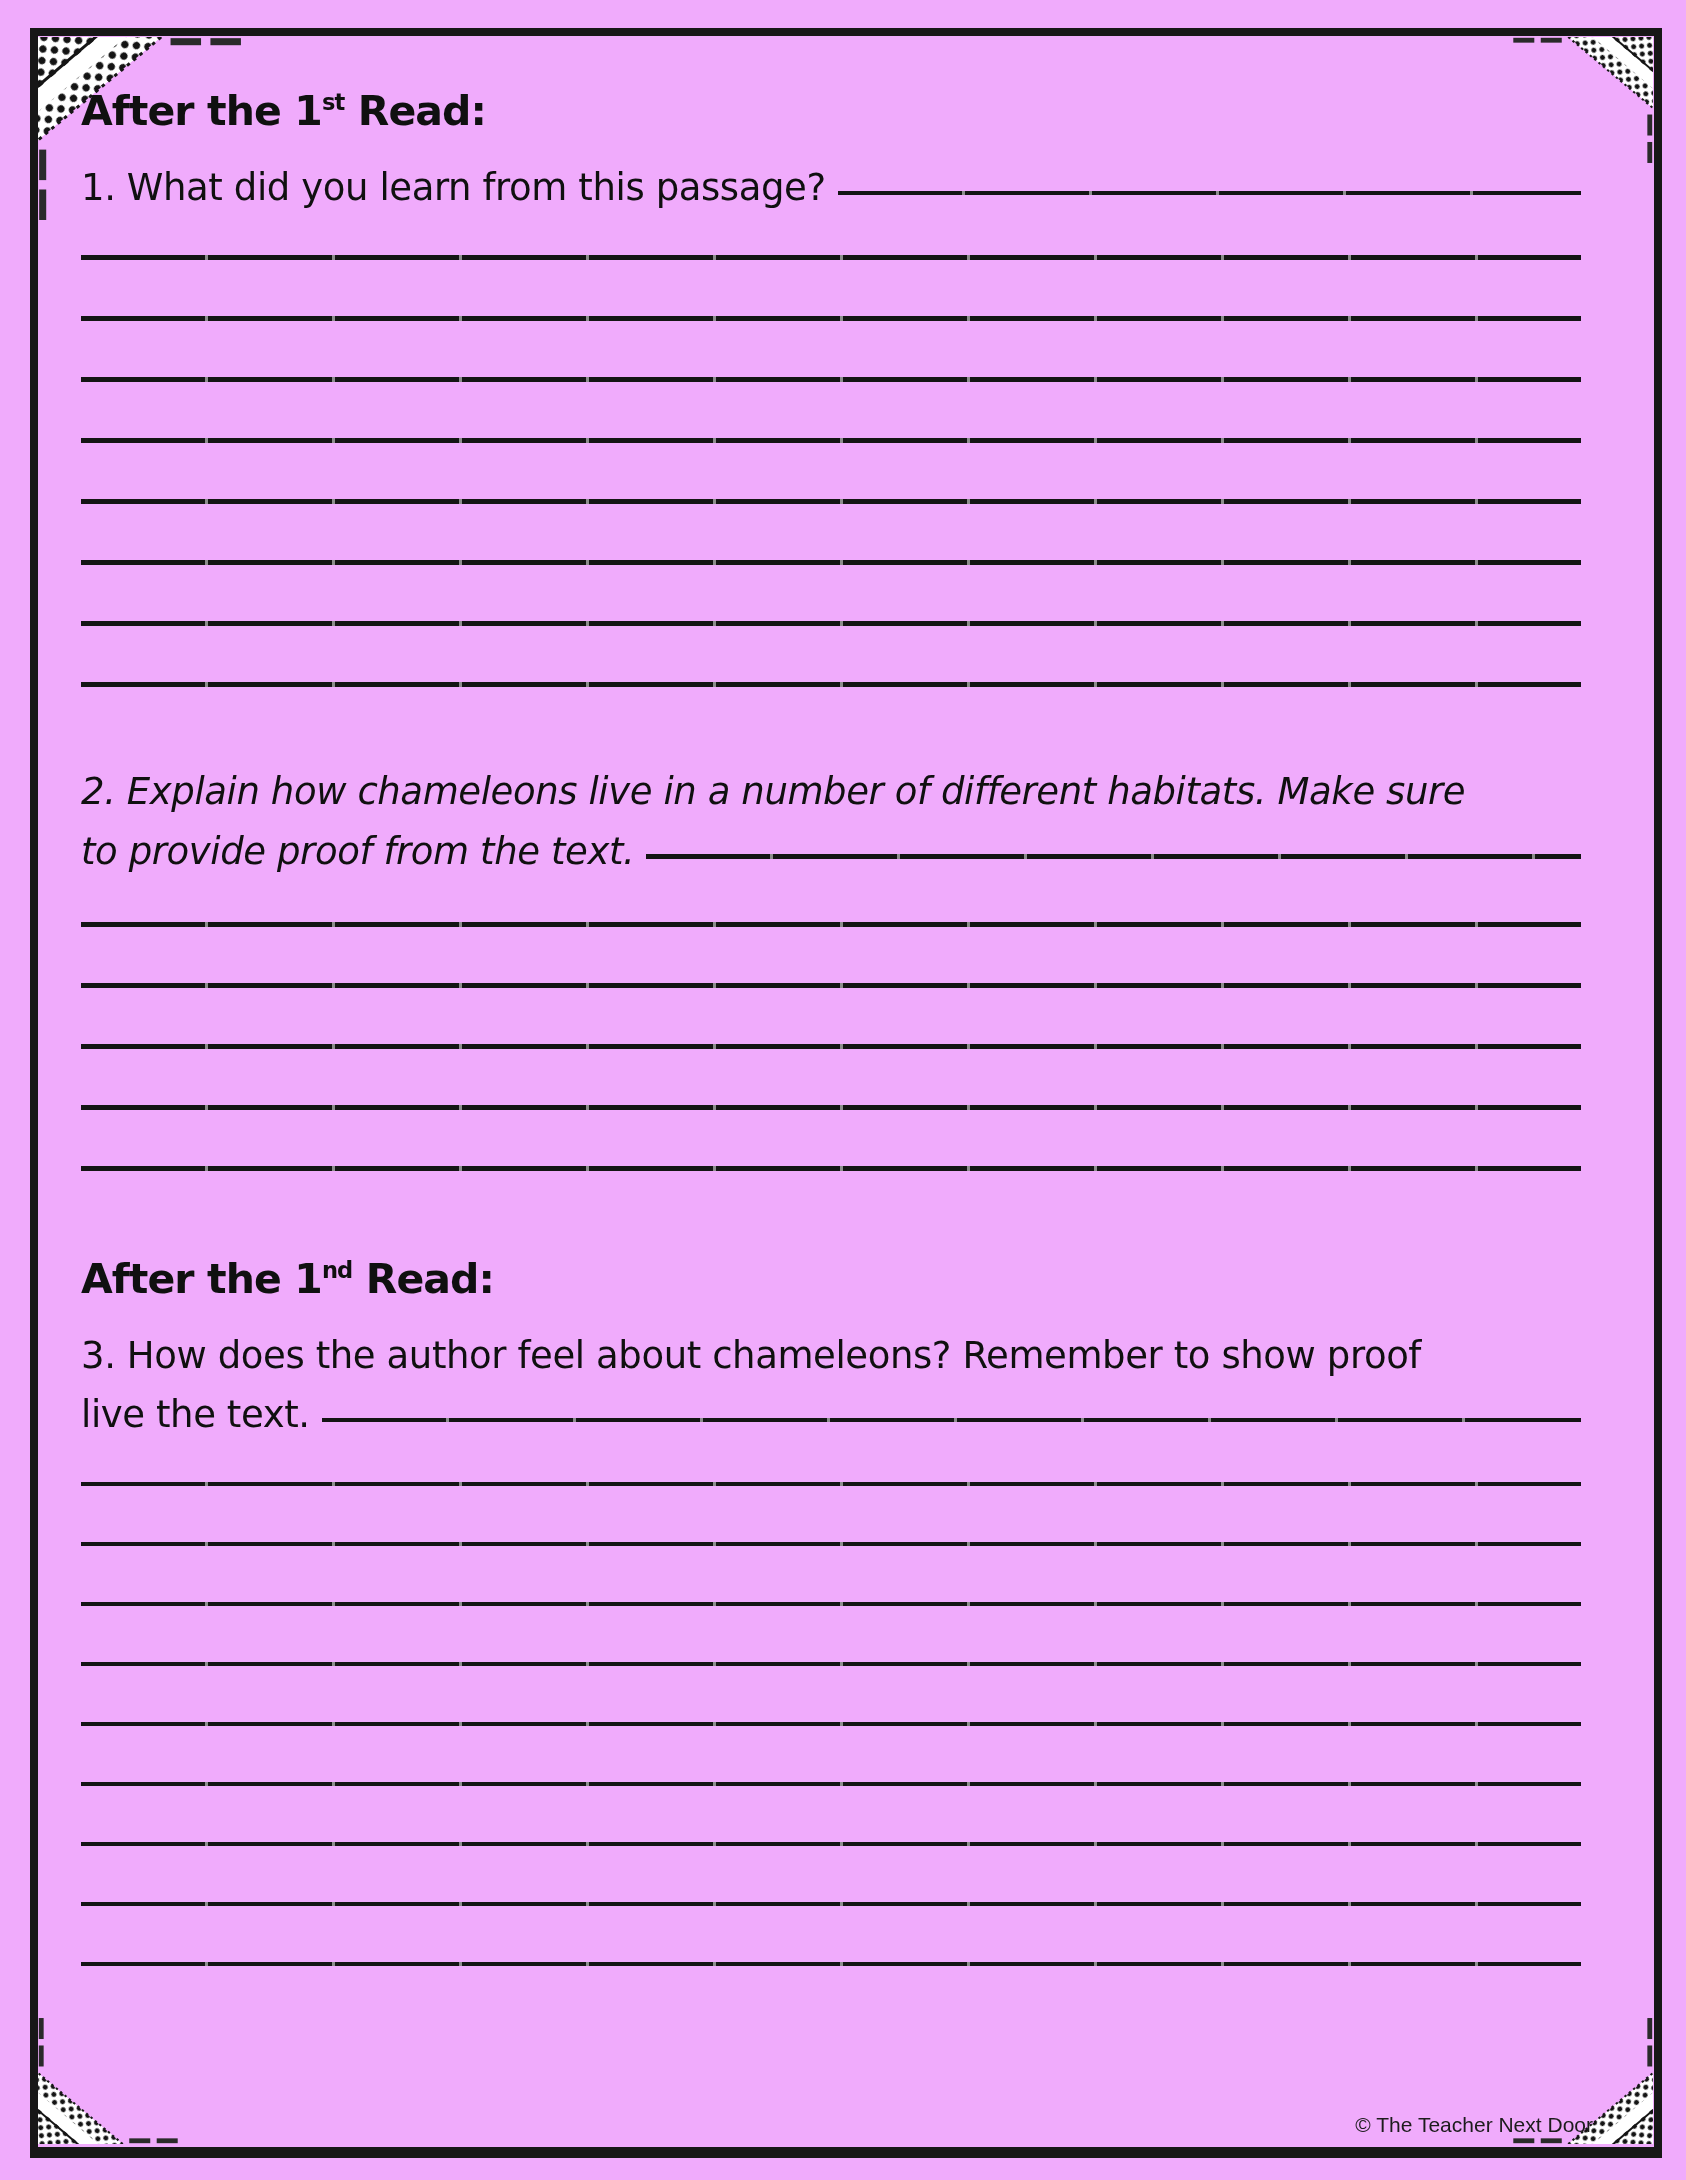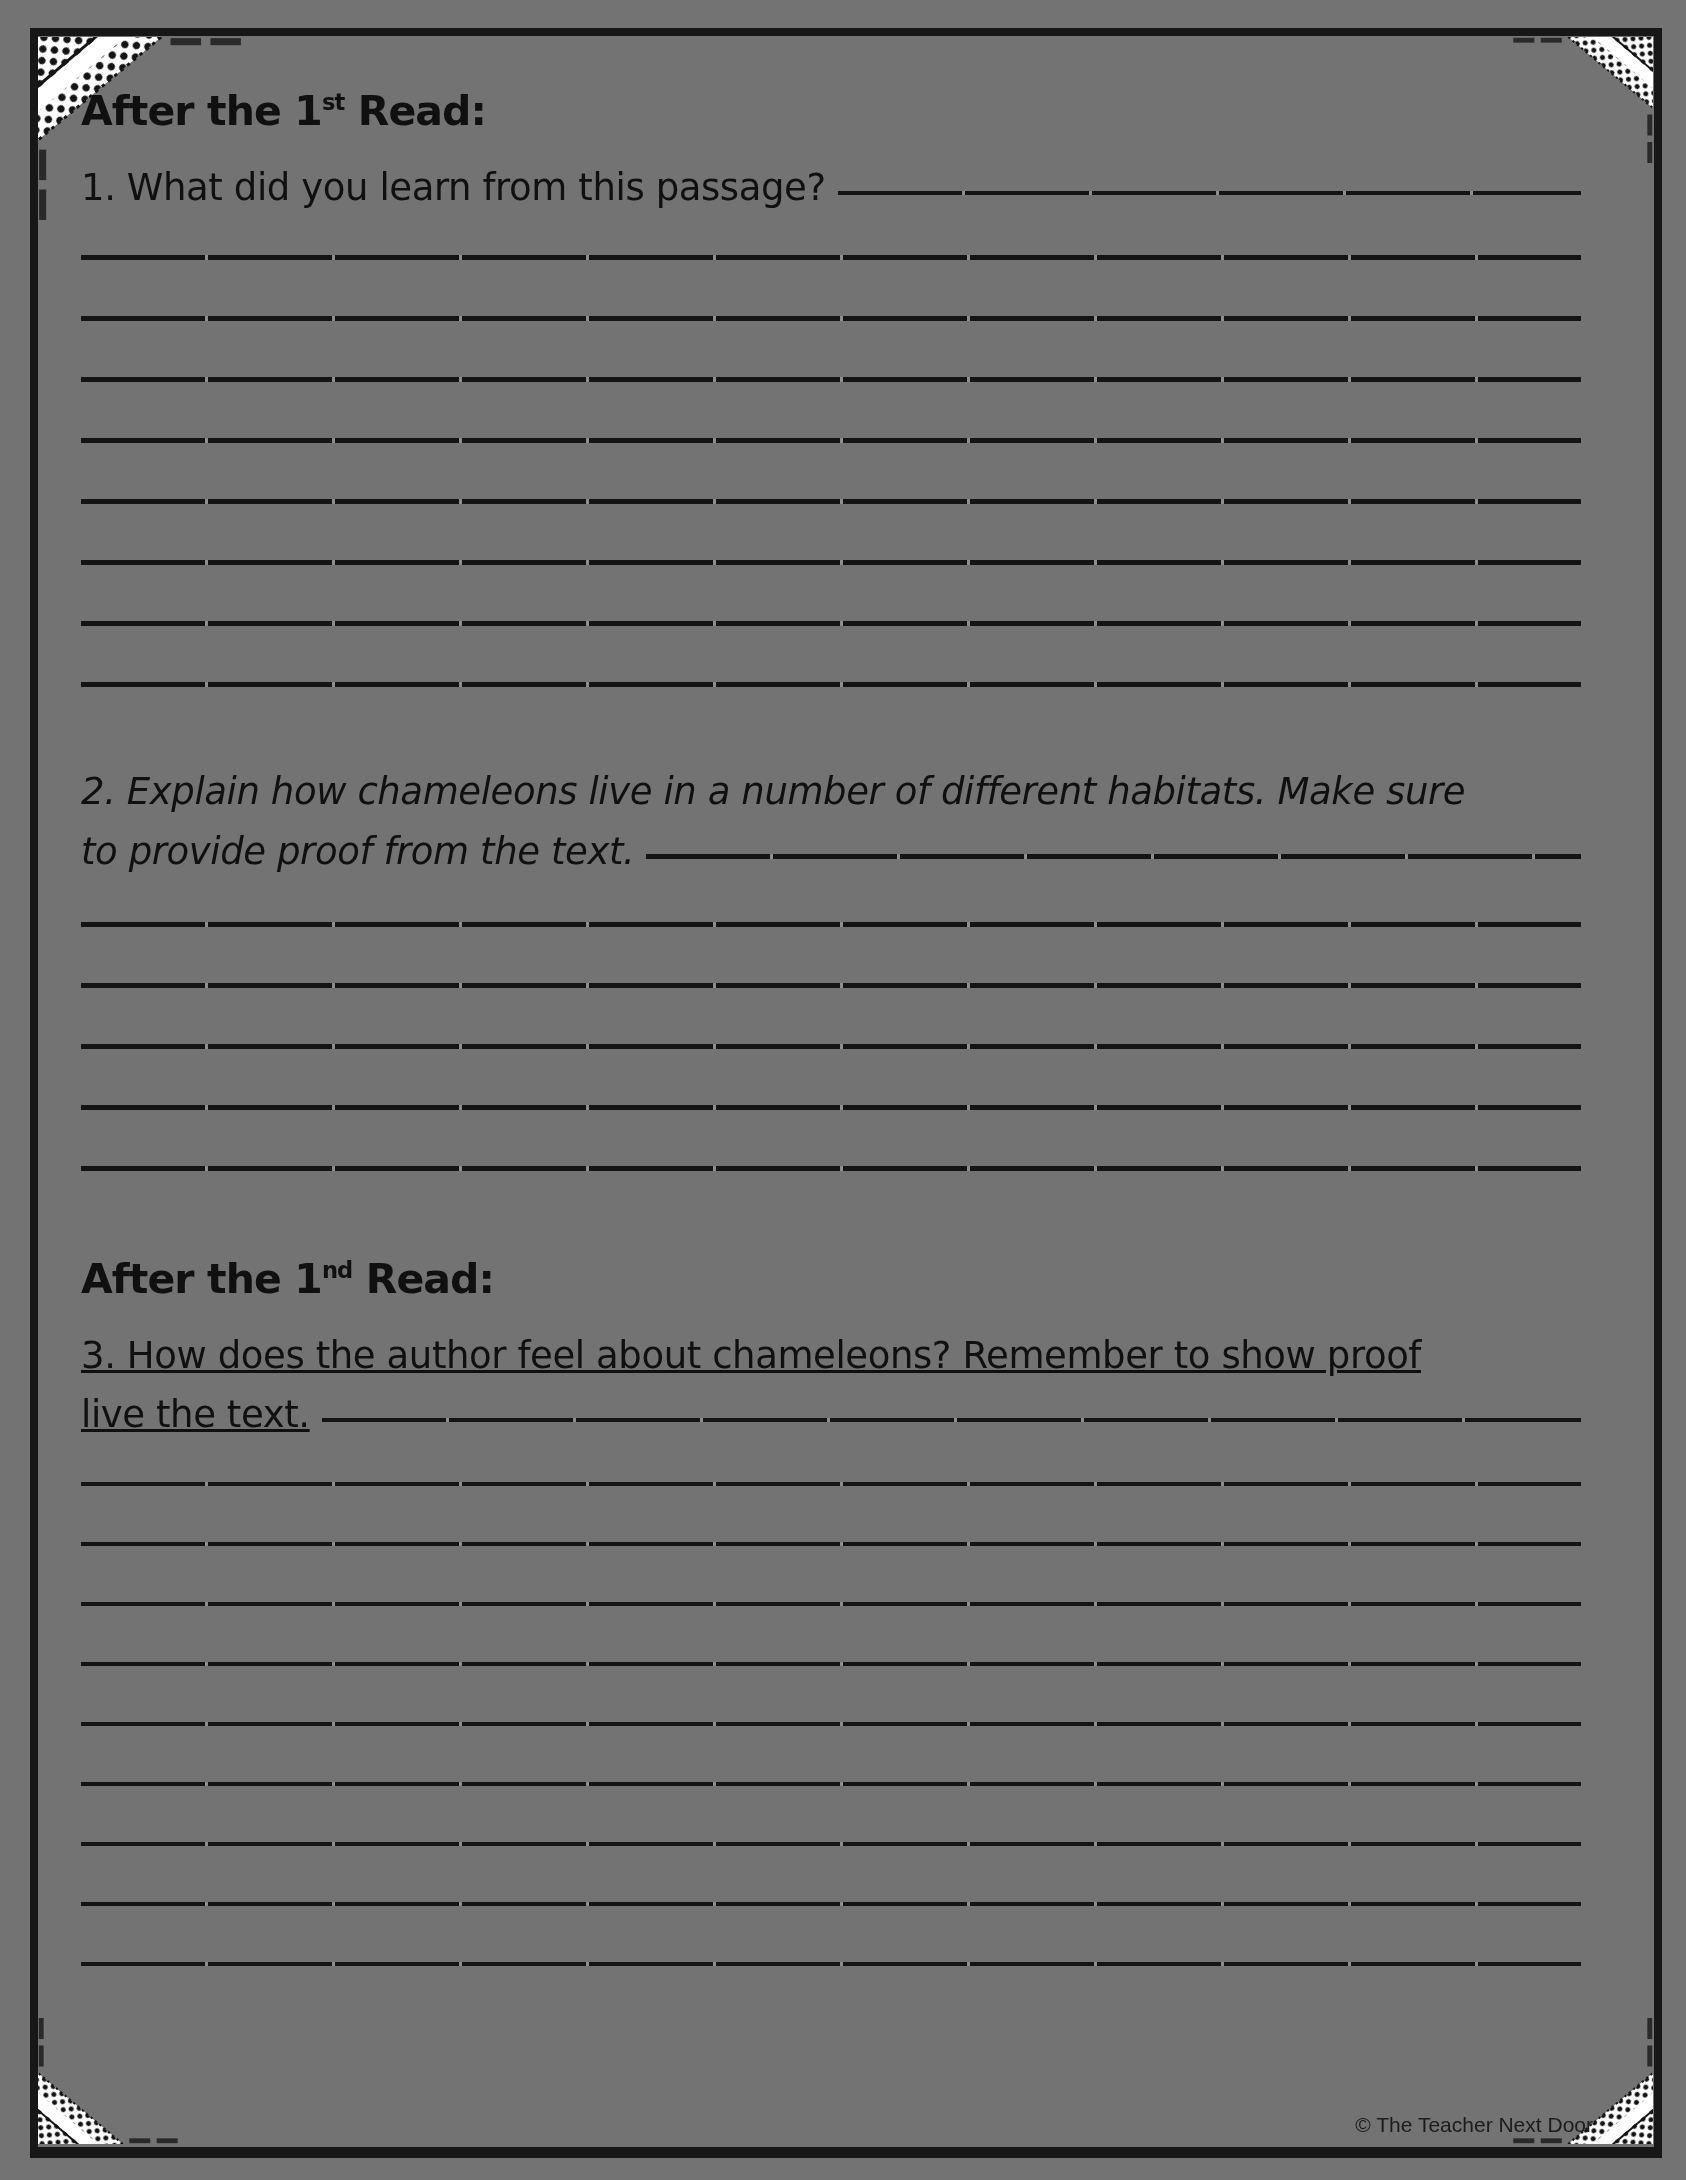--- a/index.html
+++ b/index.html
@@ -1,20 +1,20 @@
 <!DOCTYPE html>
 <html style="font-size:13.6px"><head>
 <meta charset="utf-8">
 <style>
   * { margin:0; padding:0; box-sizing:border-box; }
   html,body { background:#ffffff; }
   .page {
     position:relative;
     width:1687px; height:2181px;
-    background:#737373;
+    background:#f0abfc;
     overflow:hidden;
     font-family:"DejaVu Sans", sans-serif;
     color:#101010;
   }
   
   .frame {
     position:absolute;
     left:30px; top:28px; right:25px; bottom:23px;
     border:8.5px solid #171717;
     border-bottom-width:11px;
@@ -39,21 +39,21 @@
 
   .q-line, .q-row {
     font-size:37px;
     letter-spacing:-0.4px;
     line-height:53px;
     white-space:nowrap;
   }
   .q-row { display:flex; align-items:flex-start; }
   #q1-row { margin-top:19px; }
   #q2-block { margin-top:78px;font-style:italic; }
-  #q3-block { margin-top:19px;text-decoration:underline; }
+  #q3-block { margin-top:19px; }
   .q-row2 { margin-top:6.8px; }
 
   
   .fill-line { flex:1; min-width:102px; position:relative; margin:0 0 5.1px 12px; height:34px; }
   .fill-line::after, .write-line::after {
     content:"";
     position:absolute; left:0; right:0; bottom:0;
     height:4.3px;
     background:repeating-linear-gradient(90deg, #141414 0 124px, #8d8d8d 124px 127px);
   }

